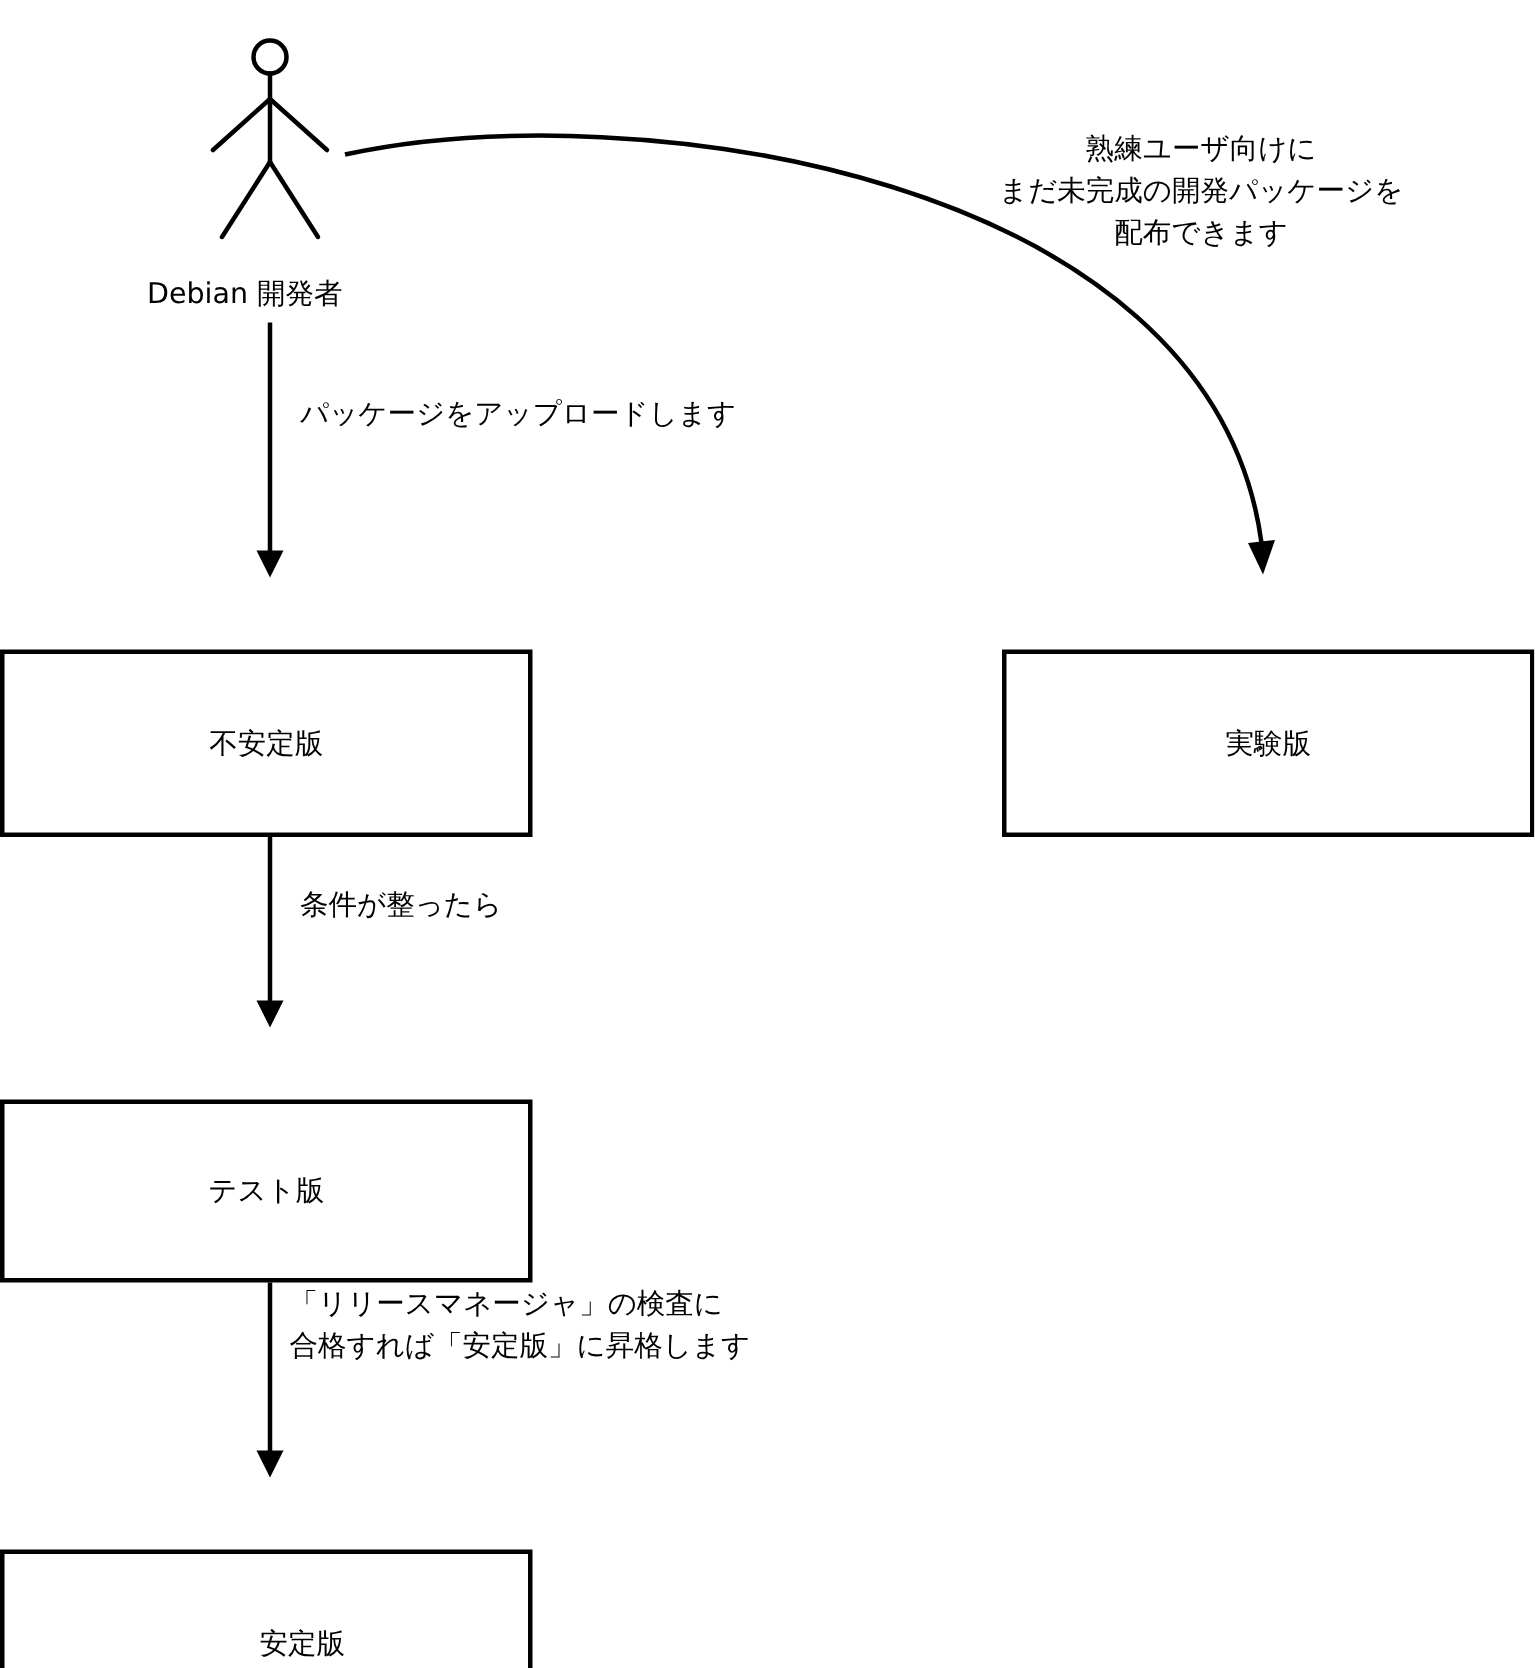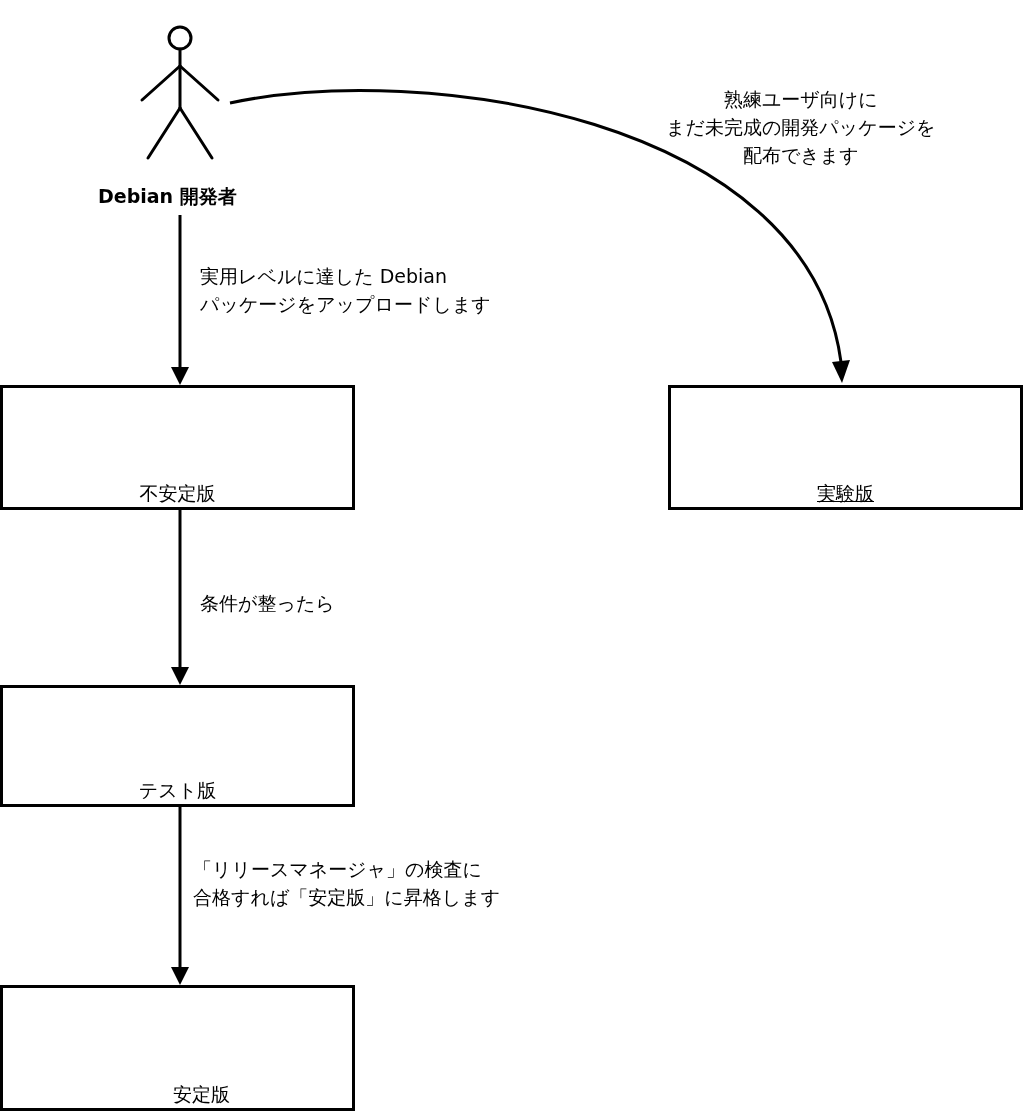--- a/index.html
+++ b/index.html
@@ -22,35 +22,36 @@
     top: 0;
     width: 1023px;
     height: 1112px;
   }
   .box {
     position: absolute;
     box-sizing: border-box;
     border: 3px solid #000000;
     background: #ffffff;
     display: flex;
-    align-items: flex-end;
+    align-items: center;
     justify-content: center;
     font-size: 19px;
+    margin-top: 48px;
   }
   .label {
     position: absolute;
     font-size: 19px;
     line-height: 28px;
     white-space: nowrap;
   }
   .box-unstable    { left: 0px;   top: 385px; width: 355px; height: 125px; }
-  .box-experimental{ left: 668px; top: 385px; width: 355px; height: 125px; text-decoration: underline; }
+  .box-experimental{ left: 668px; top: 385px; width: 355px; height: 125px; }
   .box-testing     { left: 0px;   top: 685px; width: 355px; height: 122px; }
   .box-stable      { left: 0px;   top: 985px; width: 355px; height: 126px; padding-left: 48px; }
-  .actor-label     { left: 98px;  top: 182px; font-weight: bold; }
+  .actor-label     { left: 98px;  top: 182px; }
   .upload-label    { left: 200px; top: 262px; }
   .experimental-label { left: 666px; top: 85px; text-align: center; }
   .migrate-label   { left: 200px; top: 589px; }
   .promote-label   { left: 193px; top: 855px; }
 </style>
 </head>
 <body>
 
 <div class="canvas">
 
@@ -82,21 +83,20 @@
 
     <g>
       <line x1="180" y1="807" x2="180" y2="968" stroke="#000000" stroke-width="3"></line>
       <polygon points="171,967 189,967 180,985" fill="#000000"></polygon>
     </g>
   </svg>
 
   <div class="label actor-label">Debian 開発者</div>
 
   <div class="label upload-label">
-    <div>実用レベルに達した Debian</div>
     <div>パッケージをアップロードします</div>
   </div>
 
   <div class="label experimental-label">
     <div>熟練ユーザ向けに</div>
     <div>まだ未完成の開発パッケージを</div>
     <div>配布できます</div>
   </div>
 
   <div class="label migrate-label">

